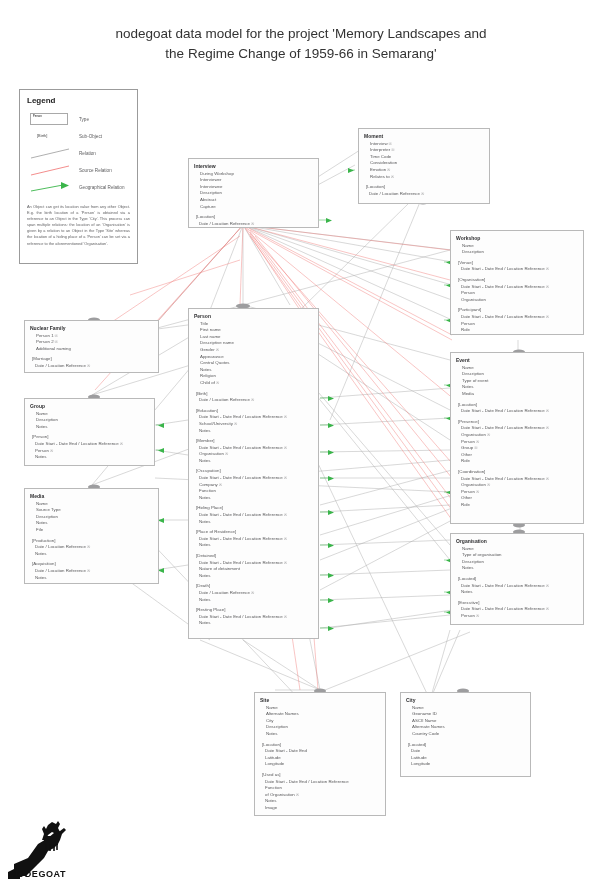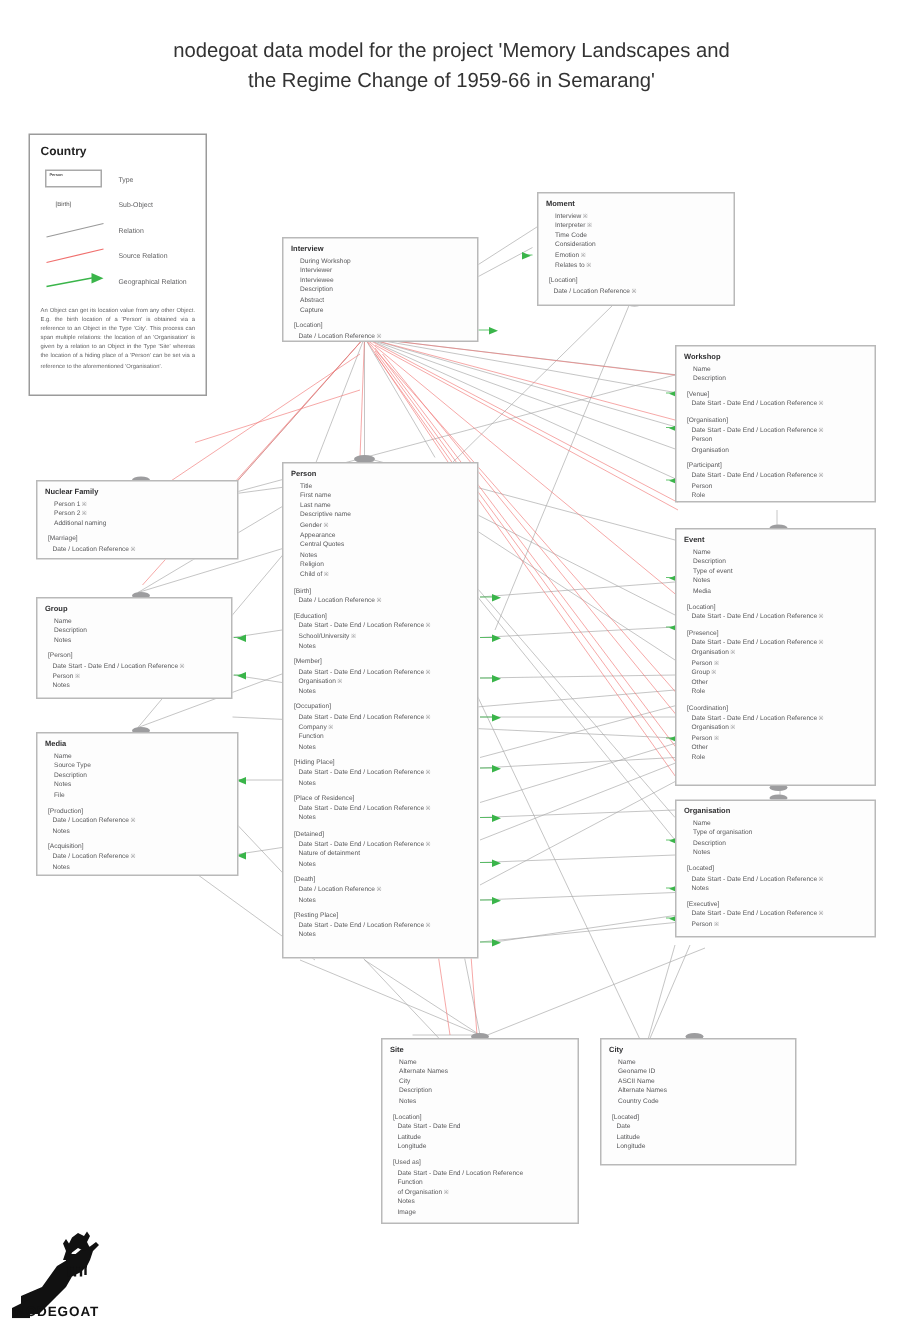--- a/index.html
+++ b/index.html
@@ -325,21 +325,21 @@
       <ellipse cx="519" cy="352" rx="6" ry="2.4"></ellipse>
       <ellipse cx="519" cy="532" rx="6" ry="2.4"></ellipse>
       <ellipse cx="519" cy="525" rx="6" ry="2.4"></ellipse>
       <ellipse cx="320" cy="691" rx="6" ry="2.4"></ellipse>
       <ellipse cx="463" cy="691" rx="6" ry="2.4"></ellipse>
       <ellipse cx="423" cy="202" rx="6" ry="2.4"></ellipse>
     </g>
   </svg>
 
   <div id="legend">
-    <span class="lg-title">Country</span>
+    <span class="lg-title">Legend</span>
 
     <div class="lg-row">
       <div class="lg-sym">
         <div class="lg-typebox">
           <span>Person</span>
         </div>
       </div>
       <div class="lg-lab">Type</div>
     </div>
 

